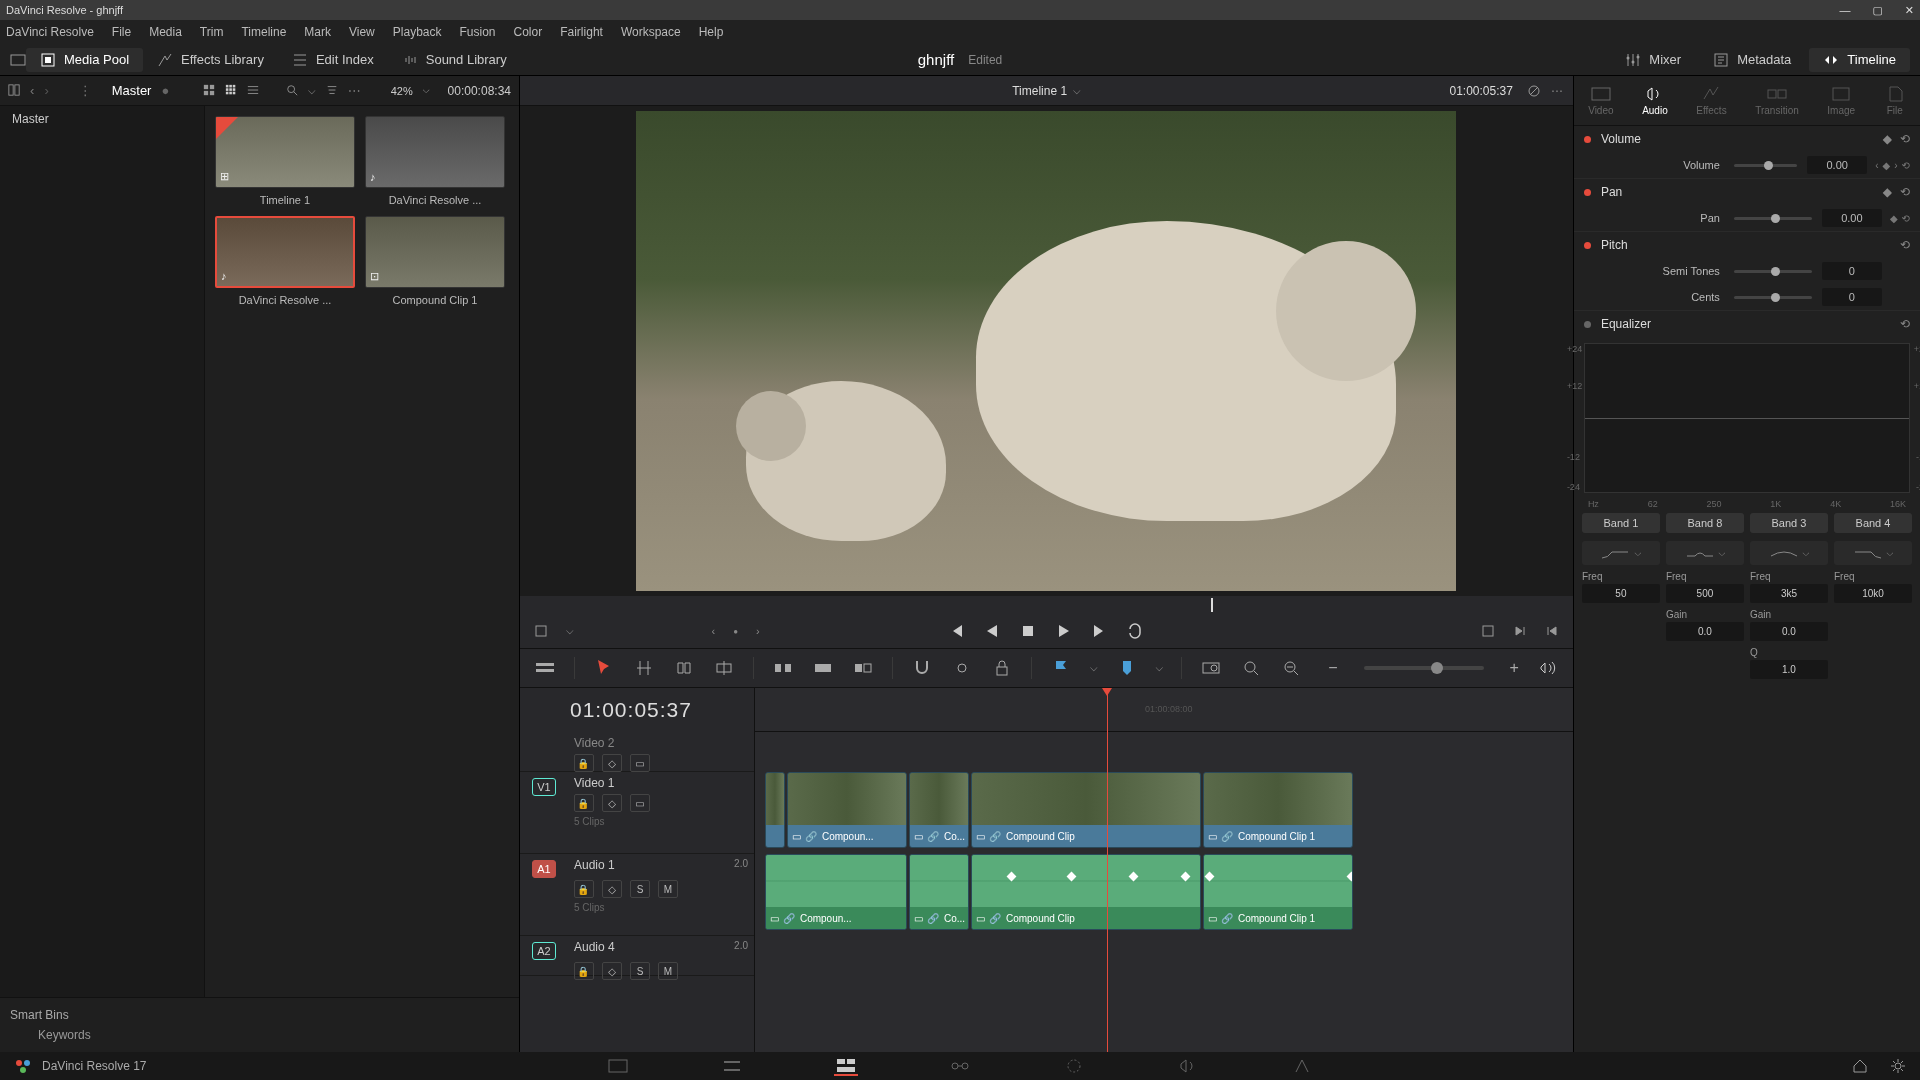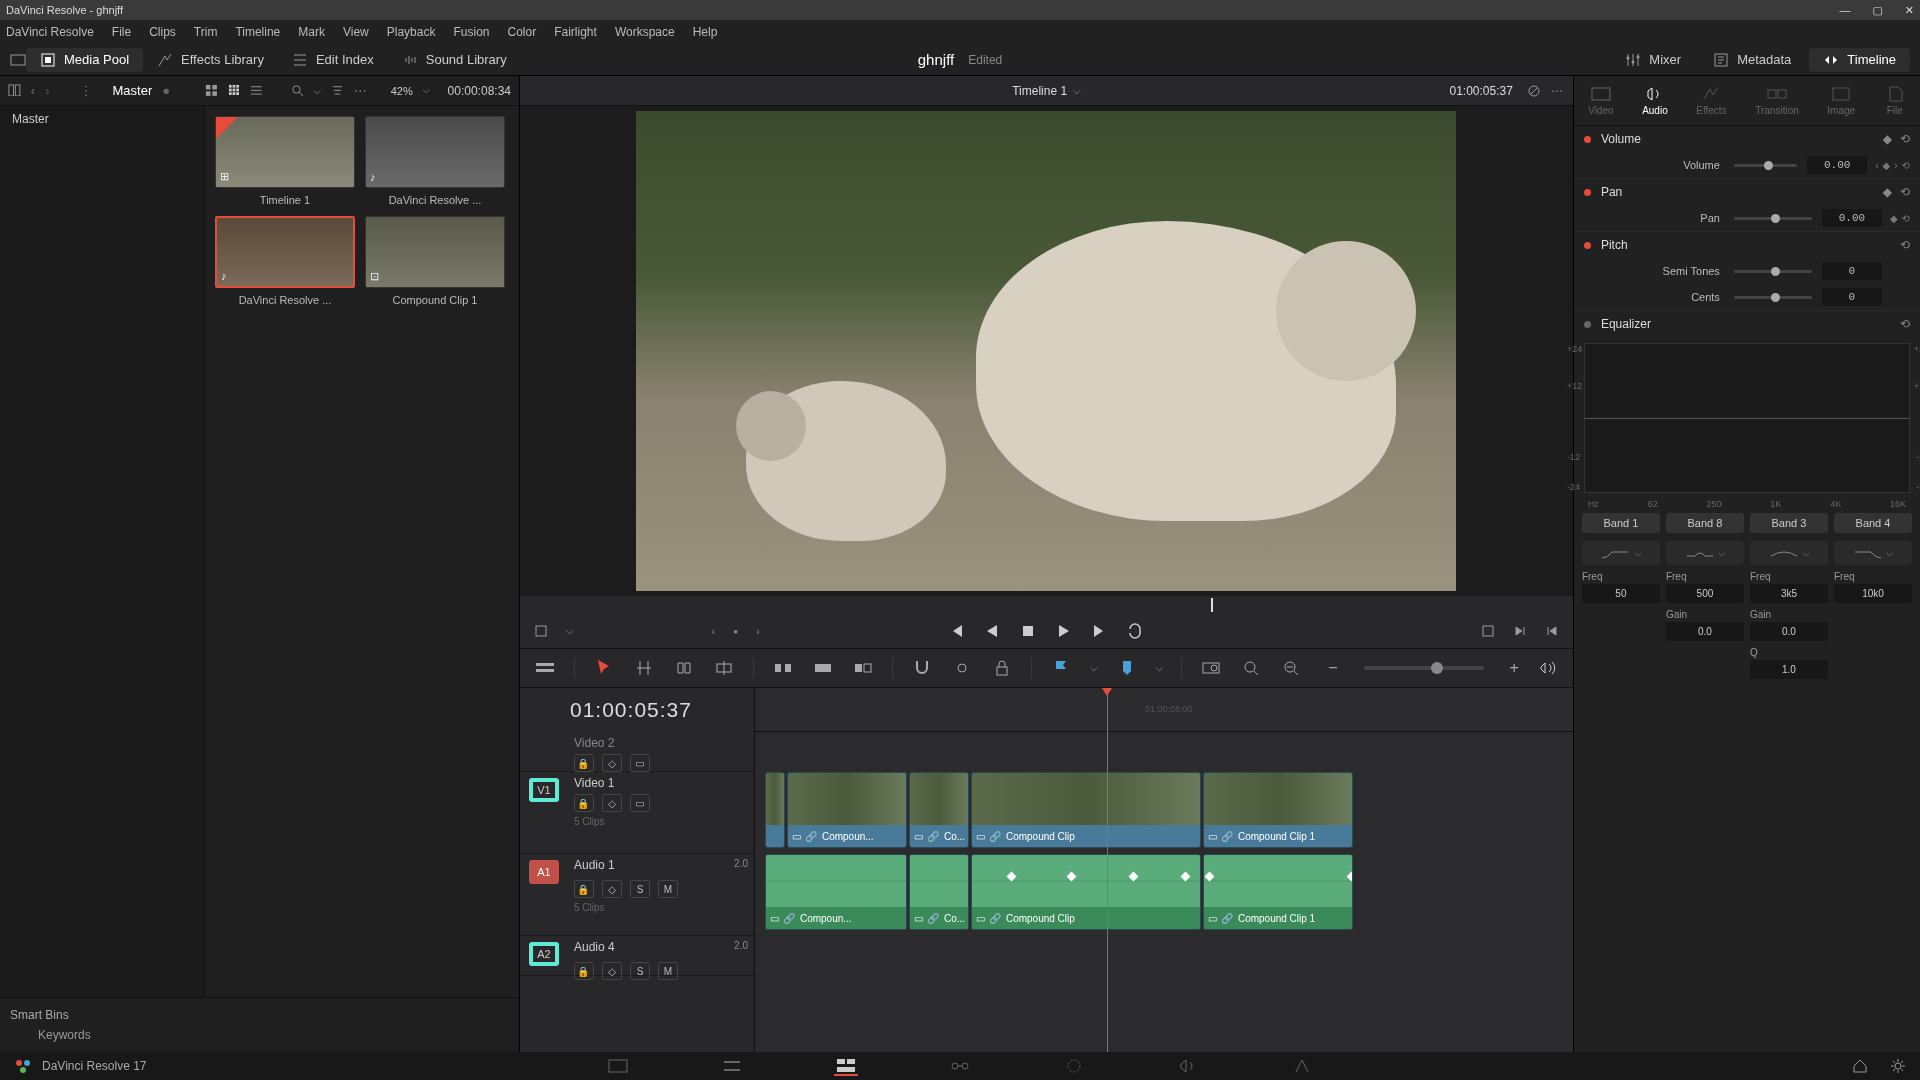--- a/index.html
+++ b/index.html
@@ -66,21 +66,21 @@
 .zoomslider .knob { position:absolute; top:-4px; left:56%; width:12px; height:12px; border-radius:50%; background:#888; }
 
 
 .timeline { flex:1; display:flex; background:#28282b; overflow:hidden; }
 .thead { width:235px; background:#28282b; border-right:1px solid #111; }
 .tc { font-size:21px; color:#ddd; padding:10px 0 10px 50px; letter-spacing:1px; }
 .track { height:82px; border-bottom:1px solid #1a1a1a; display:flex;justify-content:center; }
 .track.audio { height:82px; }
 .track.small { height:40px; }
 .trtag { width:48px; display:flex; align-items:flex-start; justify-content:center; padding-top:6px; }
-.trtag .pill { font-size:11px; padding:2px 4px; border:4px solid #5eead4; border-radius:3px; color:#ccc; }
+.trtag .pill { font-size:11px; padding:2px 4px; border:1px solid #5eead4; border-radius:3px; color:#ccc; }
 .trtag .pill.sel { background:#c05048; border-color:#c05048; color:#fff; }
 .trbody { flex:1; padding:4px 6px; font-size:12px; color:#ccc; }
 .trbody .tname { margin-bottom:4px; }
 .trbody .icons { display:flex; gap:8px; margin-top:4px; }
 .trbody .icons .b { width:20px; height:18px; border:1px solid #444; border-radius:2px; font-size:10px; display:flex; align-items:center; justify-content:center; color:#bbb; }
 .trclips { flex:1; position:relative; background:#2b2b2e; }
 .ruler { height:44px; position:relative; border-bottom:1px solid #111; }
 .playhead { position:absolute; top:0; bottom:0; width:1px; background:#e64b3c; left:352px; z-index:5; }
 .playhead:before { content:""; position:absolute; top:0; left:-5px; border-left:5px solid transparent; border-right:5px solid transparent; border-top:8px solid #e64b3c; }
 .cliprow { position:absolute; left:0; right:0; }
@@ -102,21 +102,21 @@
 .insptabs .t .ic2 { width:22px; height:18px; margin:0 auto 2px; }
 .section { border-bottom:1px solid #2a2a2a; }
 .secthead { display:flex; align-items:center; padding:6px 10px; font-size:12px; color:#ddd; }
 .dot { width:7px; height:7px; border-radius:50%; background:#e64b3c; margin-right:10px; }
 .dot.off { background:#666; }
 .secthead .r { margin-left:auto; display:flex; gap:8px; color:#888; }
 .prow { display:flex; align-items:center; padding:4px 10px 4px 0; font-size:11px; color:#bbb; }
 .prow .lbl { width:160px; text-align:right; padding-right:14px; }
 .prow .sld { flex:1; height:3px; background:#444; position:relative; border-radius:2px; margin-right:10px; }
 .prow .sld .k { position:absolute; width:9px; height:9px; background:#aaa; border-radius:50%; top:-3px; }
-.prow .val { width:60px; text-align:center; background:#171717; padding:3px 0; border-radius:2px; font-size:11px;font-family:Liberation Mono, monospace; }
+.prow .val { width:60px; text-align:center; background:#171717; padding:3px 0; border-radius:2px; font-size:11px; }
 .prow .kfbtns { display:flex; gap:4px; margin-left:8px; color:#777; font-size:10px; }
 .eqgraph { height:150px; margin:6px 10px; background:#1a1a1a; position:relative; border:1px solid #333; }
 .eqgraph .mid { position:absolute; top:50%; left:0; right:0; height:1px; background:#555; }
 .eqgraph .lbl { position:absolute; font-size:9px; color:#666; }
 .bands { display:flex; padding:4px 8px; gap:6px; }
 .band { flex:1; background:#2a2a2a; border-radius:3px; padding:4px; text-align:center; font-size:11px; }
 .band.hdr { background:#333; padding:4px; margin-bottom:4px; }
 .bandcols { display:flex; gap:6px; padding:0 8px; }
 .bandcol { flex:1; font-size:10px; color:#999; }
 .bandcol .v { background:#171717; padding:4px 0; text-align:center; border-radius:2px; margin:2px 0 6px; color:#ccc; }
@@ -140,21 +140,21 @@
   <div class="wins">
     <span>—</span>
     <span>▢</span>
     <span>✕</span>
   </div>
 </div>
 
 <div class="menubar">
   <span>DaVinci Resolve</span>
   <span>File</span>
-  <span>Clips</span>
+  <span>Media</span>
   <span>Trim</span>
   <span>Timeline</span>
   <span>Mark</span>
   <span>View</span>
   <span>Playback</span>
   <span>Fusion</span>
   <span>Color</span>
   <span>Fairlight</span>
   <span>Workspace</span>
   <span>Help</span>
@@ -284,21 +284,21 @@
             <path d="M9 9l4 4" stroke="#999"></path>
           </svg>
         </span>
       <span style="color:#888;font-size:10px">⌵</span>
       <span class="smallic">
           <svg viewBox="0 0 14 14">
             <path d="M2 3h10M3 7h8M4 11h6" stroke="#999"></path>
           </svg>
         </span>
       <span style="color:#888">⋯</span>
-      <span style="margin-left:14px;font-size:11px">42%</span>
+      <span style="margin-left:20px;font-size:11px">42%</span>
       <span style="color:#888;font-size:9px">⌵</span>
       <span style="margin-left:8px;font-size:12px;color:#ccc">00:00:08:34</span>
     </div>
     <div class="leftbody">
       <div class="bintree">
         <div>Master</div>
       </div>
       <div class="thumbgrid">
         <div class="thumb">
           <div class="img" style="background:linear-gradient(#6a6a5a,#8a8a7a)">

